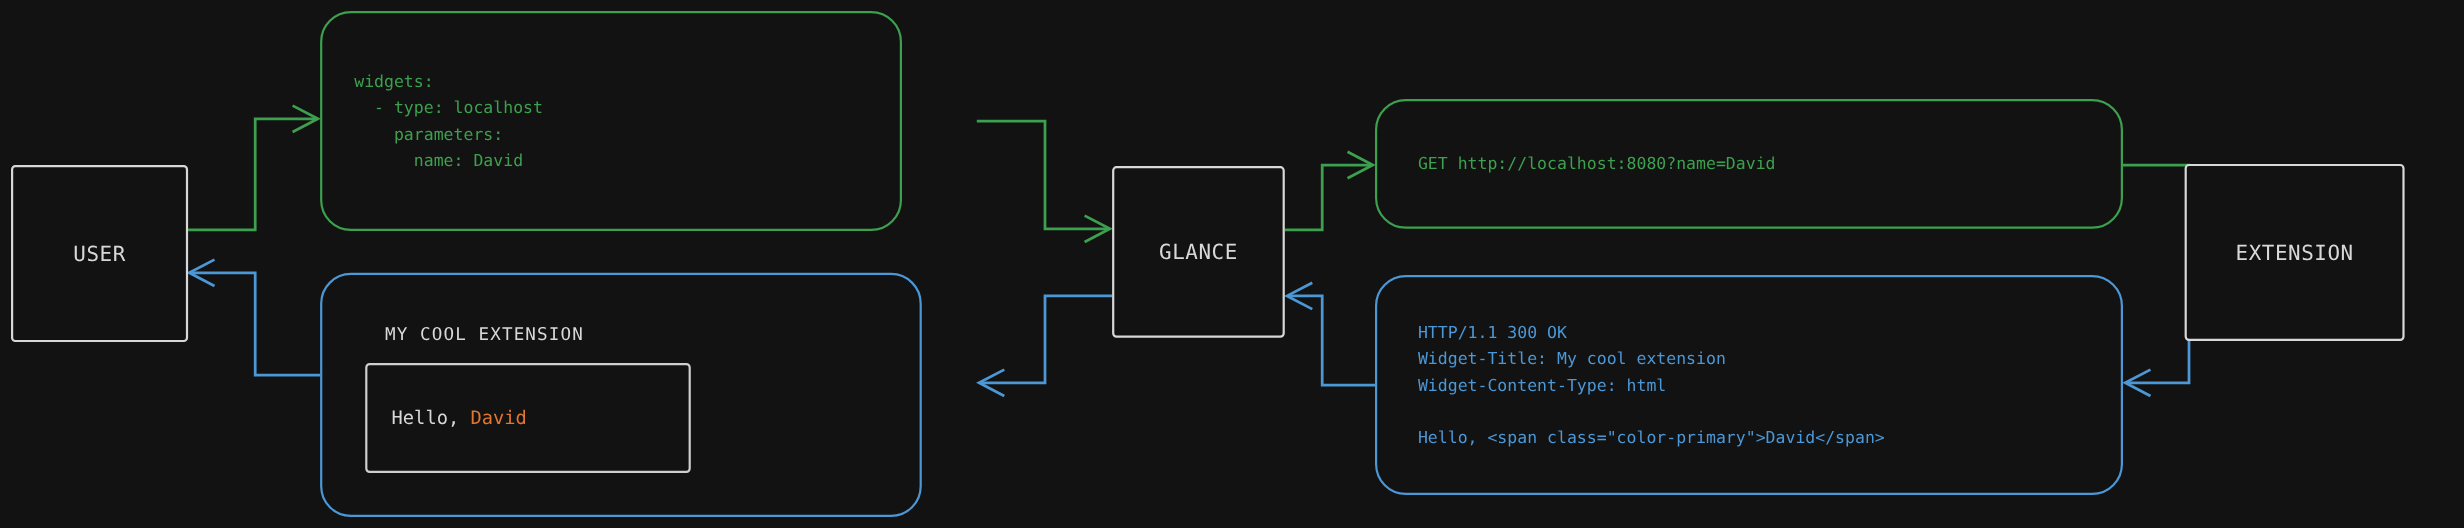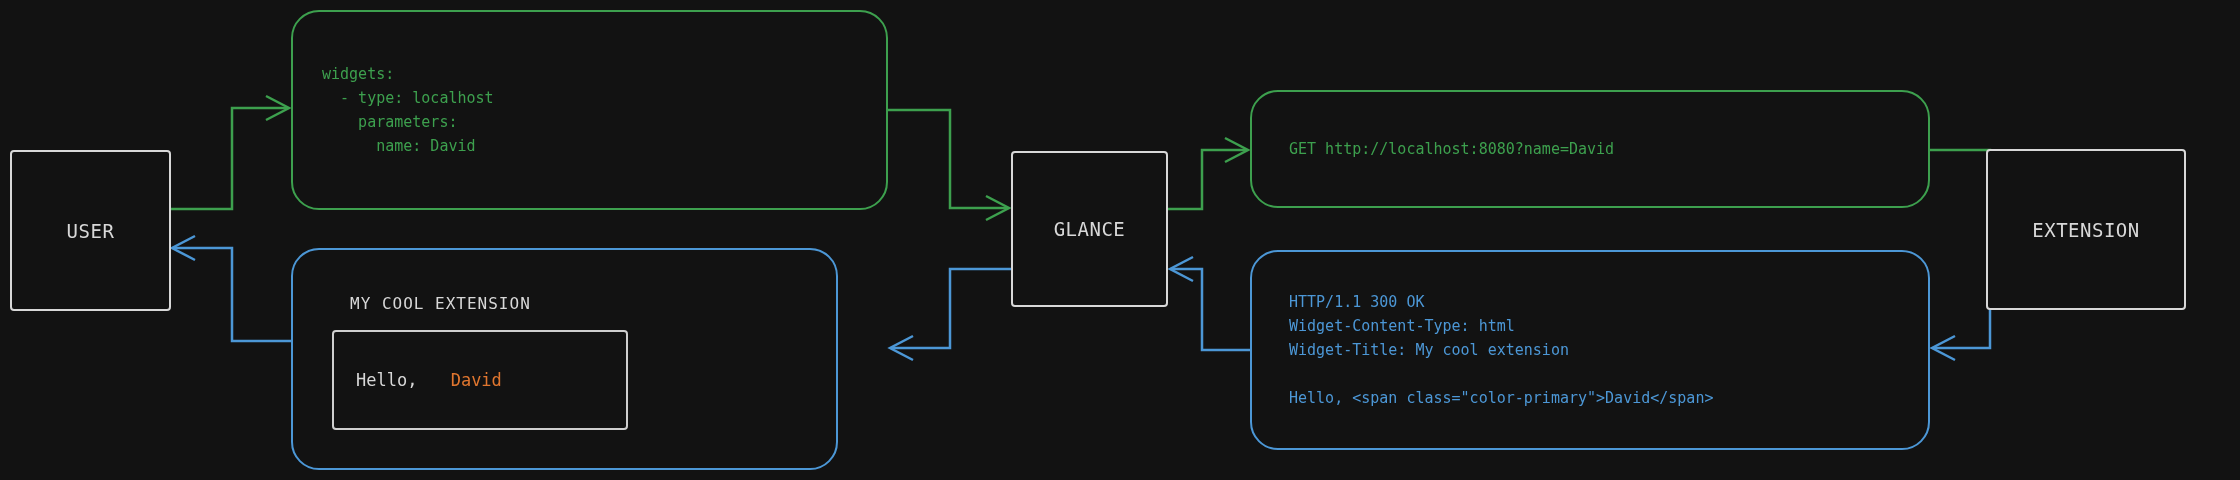--- a/index.html
+++ b/index.html
@@ -58,21 +58,21 @@
     width:296px;height:100px;
     border:2px solid #cfcfcf;
     border-radius:4px;
     box-sizing:border-box;
     display:flex;align-items:center;
     padding-left:22px;
     color:var(--text-light);
     font-size:17px;
     white-space:pre;
   }
-  .orange{color:var(--orange);margin-left:23px;}
+  .orange{color:var(--orange);}
 </style>
 </head>
 <body>
 
 <div class="canvas">
 
   <svg class="wires" viewBox="0 0 2240 480" xmlns="http://www.w3.org/2000/svg">
 
     <g>
       <path class="wire wire-green" d="M171,209 H232 V108 H288"></path>
@@ -112,30 +112,30 @@
   <div class="node" style="left:10px;top:150px;width:161px;height:161px">
     <span>USER</span>
   </div>
   <div class="node" style="left:1011px;top:151px;width:157px;height:156px">
     <span>GLANCE</span>
   </div>
   <div class="node" style="left:1986px;top:149px;width:200px;height:161px">
     <span>EXTENSION</span>
   </div>
 
-  <div class="box green-box" style="left:291px;top:10px;width:597px;height:200px;padding-left:29px">
+  <div class="box green-box" style="left:291px;top:10px;width:529px;height:200px;padding-left:29px">
     <div class="code"><div class="code-line">widgets:</div><div class="code-line">  - type: localhost</div><div class="code-line">    parameters:</div><div class="code-line">      name: David</div></div>
   </div>
 
   <div class="box green-box" style="left:1250px;top:90px;width:680px;height:118px;padding-left:37px">
     <div class="code">GET http://localhost:8080?name=David</div>
   </div>
 
   <div class="box blue-box" style="left:1250px;top:250px;width:680px;height:200px;padding-left:37px">
-    <div class="code"><div class="code-line">HTTP/1.1 300 OK</div><div class="code-line">Widget-Content-Type: html</div><div class="code-line">Widget-Title: My cool extension</div><div class="code-line">&nbsp;</div><div class="code-line">Hello, &lt;span class="color-primary"&gt;David&lt;/span&gt;</div></div>
+    <div class="code"><div class="code-line">HTTP/1.1 300 OK</div><div class="code-line">Widget-Title: My cool extension</div><div class="code-line">Widget-Content-Type: html</div><div class="code-line">&nbsp;</div><div class="code-line">Hello, &lt;span class="color-primary"&gt;David&lt;/span&gt;</div></div>
   </div>
 
   <div class="box blue-box" style="left:291px;top:248px;width:547px;height:222px">
     <div class="widget-title">MY COOL EXTENSION</div>
     <div class="widget-inner">
       <span>Hello, </span><span class="orange">David</span>
     </div>
   </div>
 
 </div>

